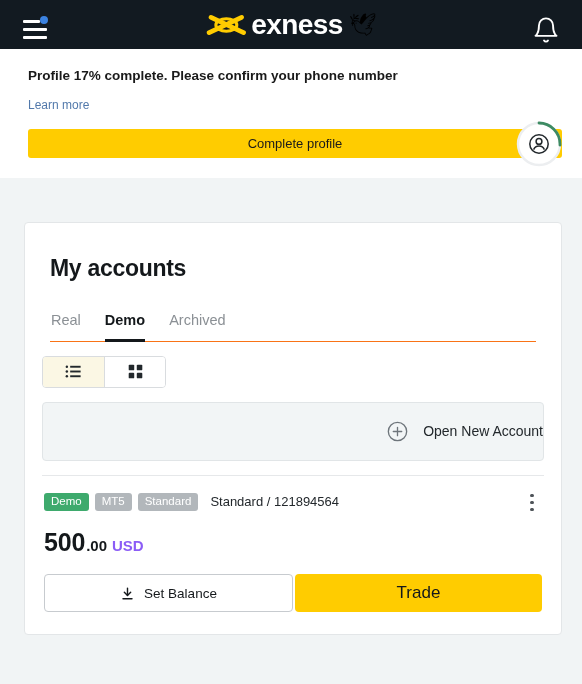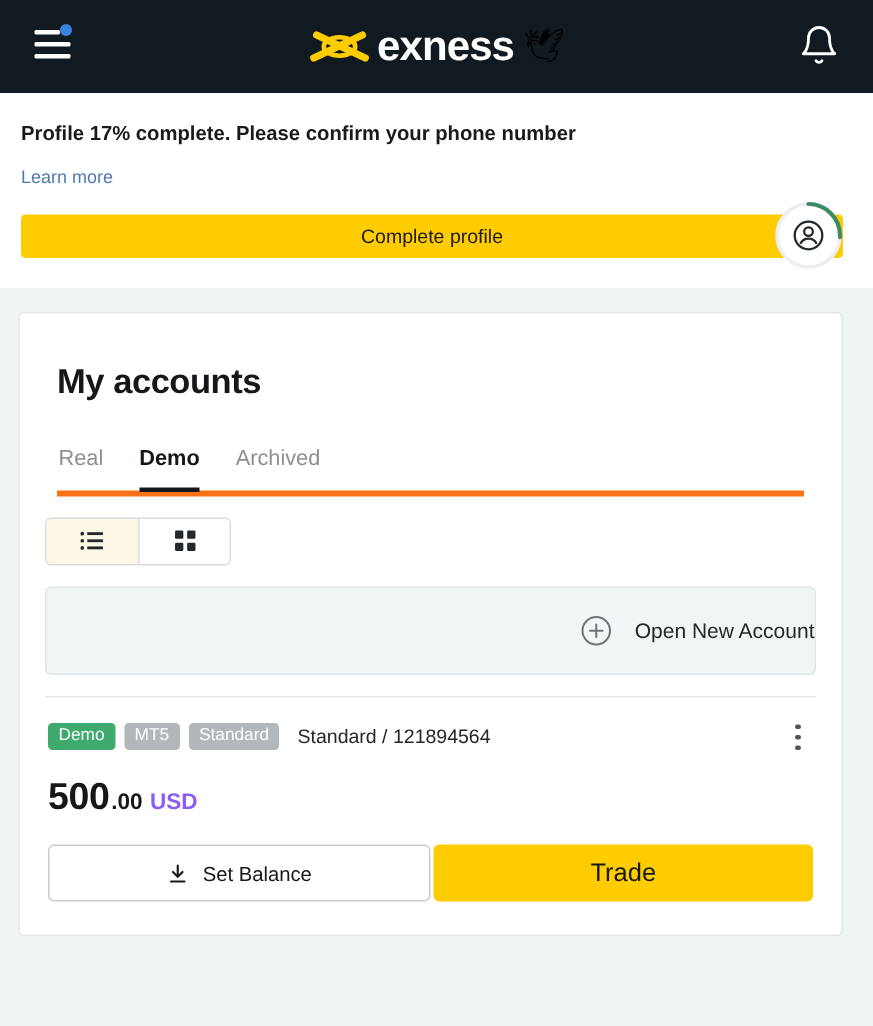--- a/index.html
+++ b/index.html
@@ -6,21 +6,21 @@
   html, body {
     width: 582px;
     height: 684px;
     font-family: "Liberation Sans", sans-serif;
     background: #f1f4f5;
     overflow: hidden;
   }
 
   
   .topbar {
-    height: 62px;
+    height: 49px;
     background: #121a21;
     display: flex;
     align-items: center;
     position: relative;
   }
   .hamburger-wrap {
     position: absolute;
     left: 23px; top: 16px;
     width: 30px; height: 28px;
     cursor: pointer;
@@ -62,21 +62,21 @@
   .bell-wrap {
     position: absolute;
     right: 22px; top: 16px;
     width: 28px; height: 28px;
     cursor: pointer;
   }
 
   
   .banner {
     background: #ffffff;
-    padding: 18px 20px 20px 14px;
+    padding: 18px 20px 20px 28px;
     position: relative;
   }
   .banner-title {
     font-size: 13.5px;
     font-weight: bold;
     color: #1a1a1a;
     line-height: 1.3;
   }
   .banner-link {
     display: inline-block;
@@ -99,41 +99,41 @@
     background: #ffcc00;
     border: none;
     border-radius: 3px;
     font-family: inherit;
     font-size: 13px;
     color: #1a1a1a;
     cursor: pointer;
   }
 
   
-  .page-body { padding: 16px 20px 0 12px; }
+  .page-body { padding: 16px 20px 0 24px; margin-top: 28px; }
 
   .card {
     background: #ffffff;
     border: 1px solid #e3e6e8;
     border-radius: 4px;
   }
 
   .card-head { padding: 32px 25px 0 25px; }
   .page-title {
     font-size: 23px;
     font-weight: bold;
     color: #14181b;
     letter-spacing: -0.3px;
   }
 
   .tabs {
     display: flex;
     gap: 24px;
     margin-top: 30px;
-    border-bottom: 4px solid #f97316;
+    border-bottom: 1px solid #f97316;
     padding-left: 1px;
   }
   .tab {
     font-size: 14.5px;
     color: #8b9095;
     padding-bottom: 11px;
     cursor: pointer;
     border-bottom: 3px solid transparent;
     margin-bottom: -1px;
   }

